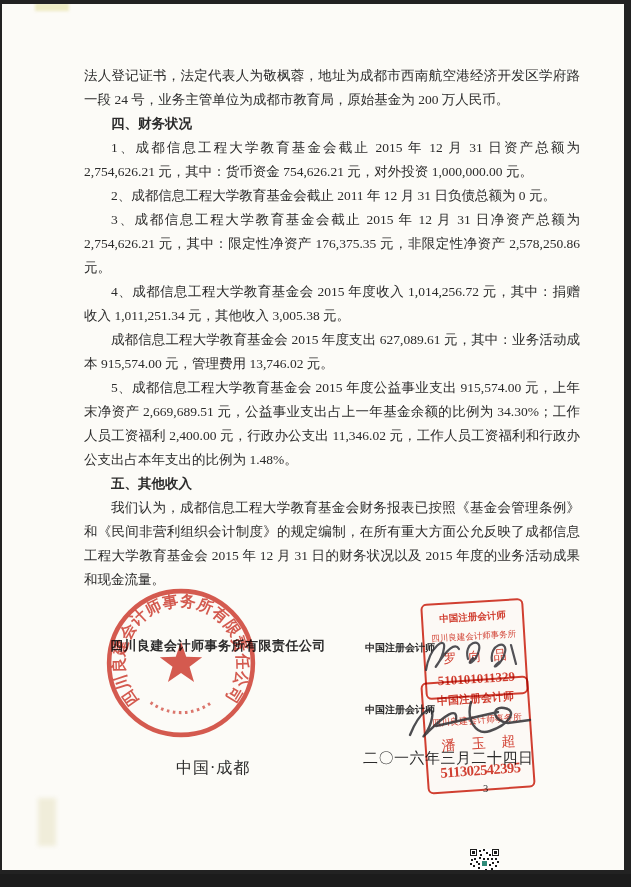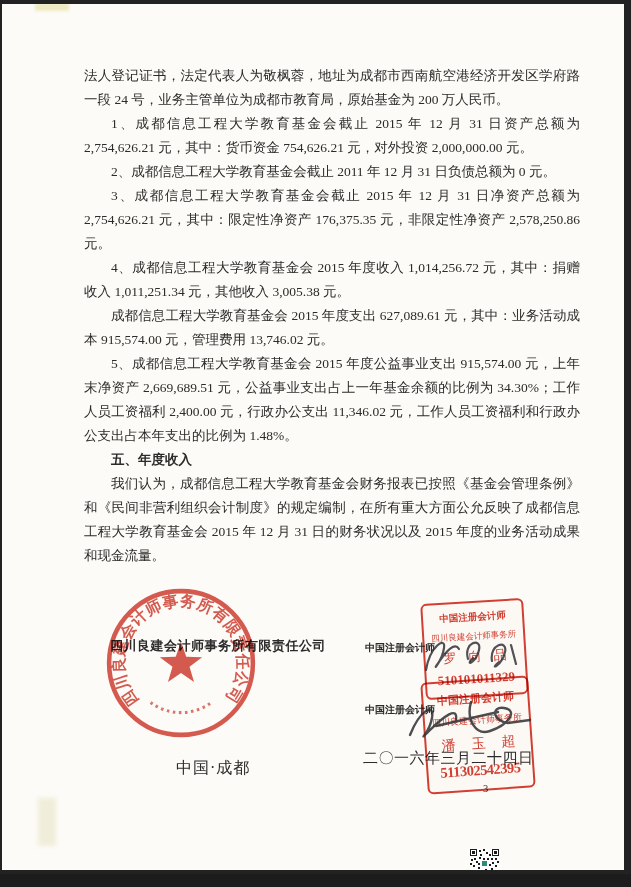--- a/index.html
+++ b/index.html
@@ -56,27 +56,28 @@
 
   <div class="edge edge-top"></div>
   <div class="edge edge-bottom"></div>
   <div class="edge edge-left"></div>
   <div class="edge edge-right"></div>
   <div class="smudge-top"></div>
   <div class="smudge-bottom"></div>
 
   <div class="doc">
     <p>法人登记证书，法定代表人为敬枫蓉，地址为成都市西南航空港经济开发区学府路一段 24 号，业务主管单位为成都市教育局，原始基金为 200 万人民币。</p>
-    <p class="ind">1、成都信息工程大学教育基金会截止 2015 年 12 月 31 日资产总额为 2,754,626.21 元，其中：货币资金 754,626.21 元，对外投资 2,000,000.00 元。</p>
+    <p class="hd">四、财务状况</p>
+    <p class="ind">1、成都信息工程大学教育基金会截止 2015 年 12 月 31 日资产总额为 2,754,626.21 元，其中：货币资金 754,626.21 元，对外投资 1,000,000.00 元。</p>
     <p class="ind">2、成都信息工程大学教育基金会截止 2011 年 12 月 31 日负债总额为 0 元。</p>
     <p class="ind">3、成都信息工程大学教育基金会截止 2015 年 12 月 31 日净资产总额为 2,754,626.21 元，其中：限定性净资产 176,375.35 元，非限定性净资产 2,578,250.86 元。</p>
     <p class="ind">4、成都信息工程大学教育基金会 2015 年度收入 1,014,256.72 元，其中：捐赠收入 1,011,251.34 元，其他收入 3,005.38 元。</p>
     <p class="ind">成都信息工程大学教育基金会 2015 年度支出 627,089.61 元，其中：业务活动成本 915,574.00 元，管理费用 13,746.02 元。</p>
     <p class="ind">5、成都信息工程大学教育基金会 2015 年度公益事业支出 915,574.00 元，上年末净资产 2,669,689.51 元，公益事业支出占上一年基金余额的比例为 34.30%；工作人员工资福利 2,400.00 元，行政办公支出 11,346.02 元，工作人员工资福利和行政办公支出占本年支出的比例为 1.48%。</p>
-    <p class="hd">五、年度收入</p>
+    <p class="hd">五、其他收入</p>
     <p class="ind">我们认为，成都信息工程大学教育基金会财务报表已按照《基金会管理条例》和《民间非营利组织会计制度》的规定编制，在所有重大方面公允反映了成都信息工程大学教育基金会 2015 年 12 月 31 日的财务状况以及 2015 年度的业务活动成果和现金流量。</p>
   </div>
 
   <div class="abs firm-name">四川良建会计师事务所有限责任公司</div>
   <div class="abs cpa-label-1">中国注册会计师</div>
   <div class="abs cpa-label-2">中国注册会计师</div>
   <div class="abs date-line">二〇一六年三月二十四日</div>
   <div class="abs location">中国·成都</div>
   <div class="abs page-number">3</div>
 

